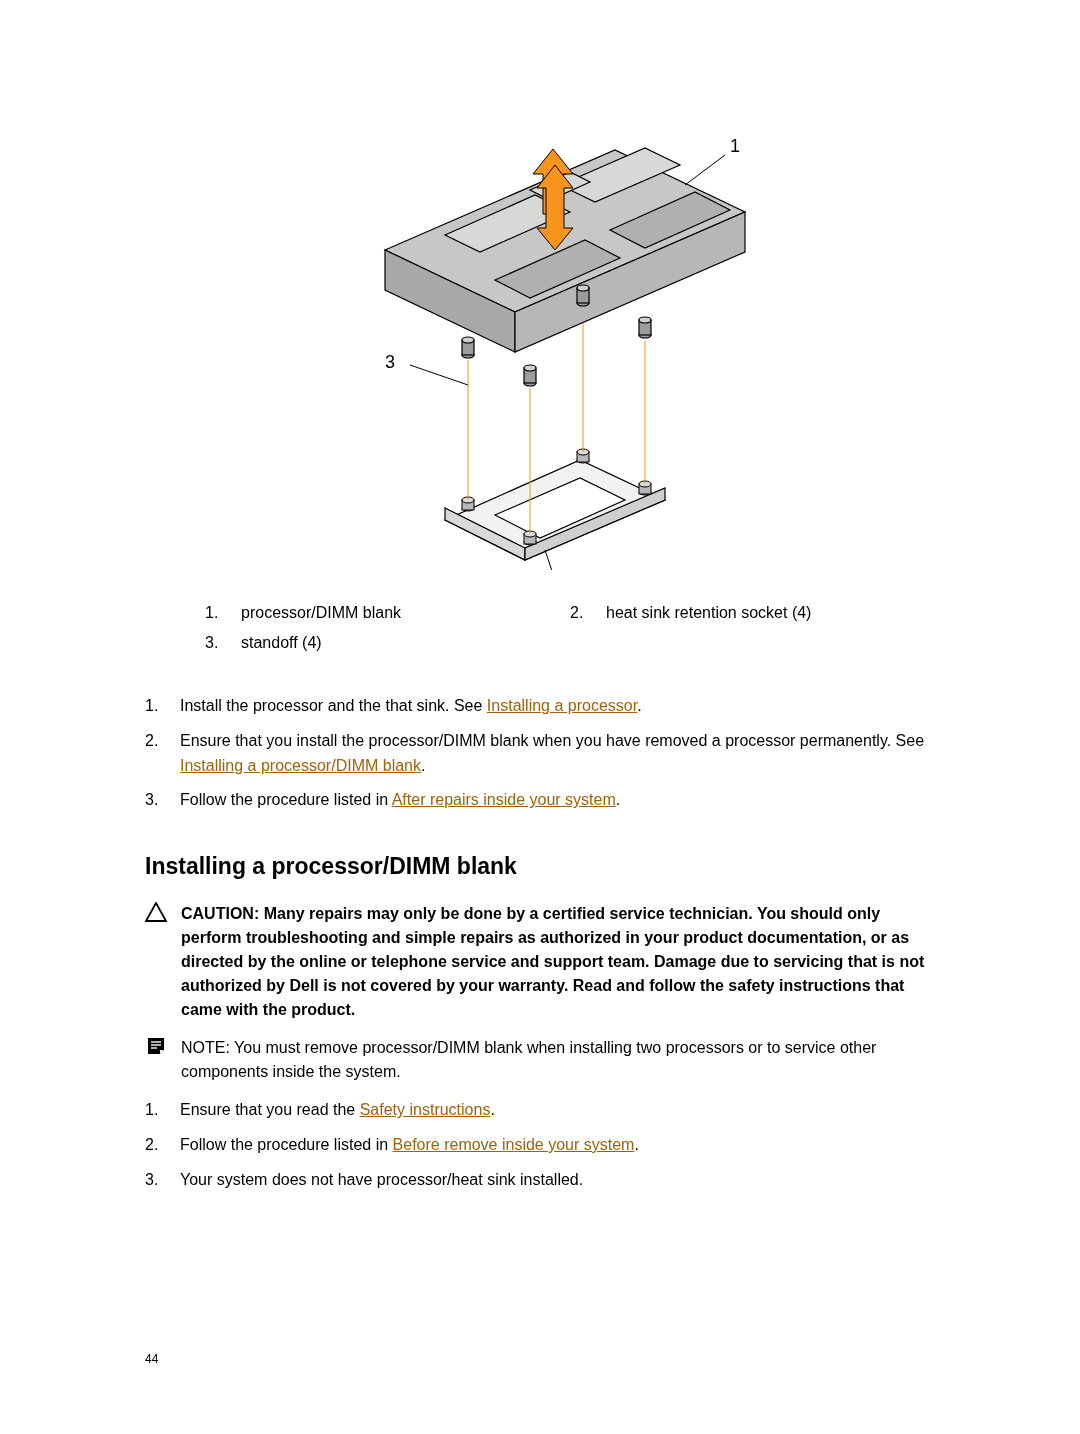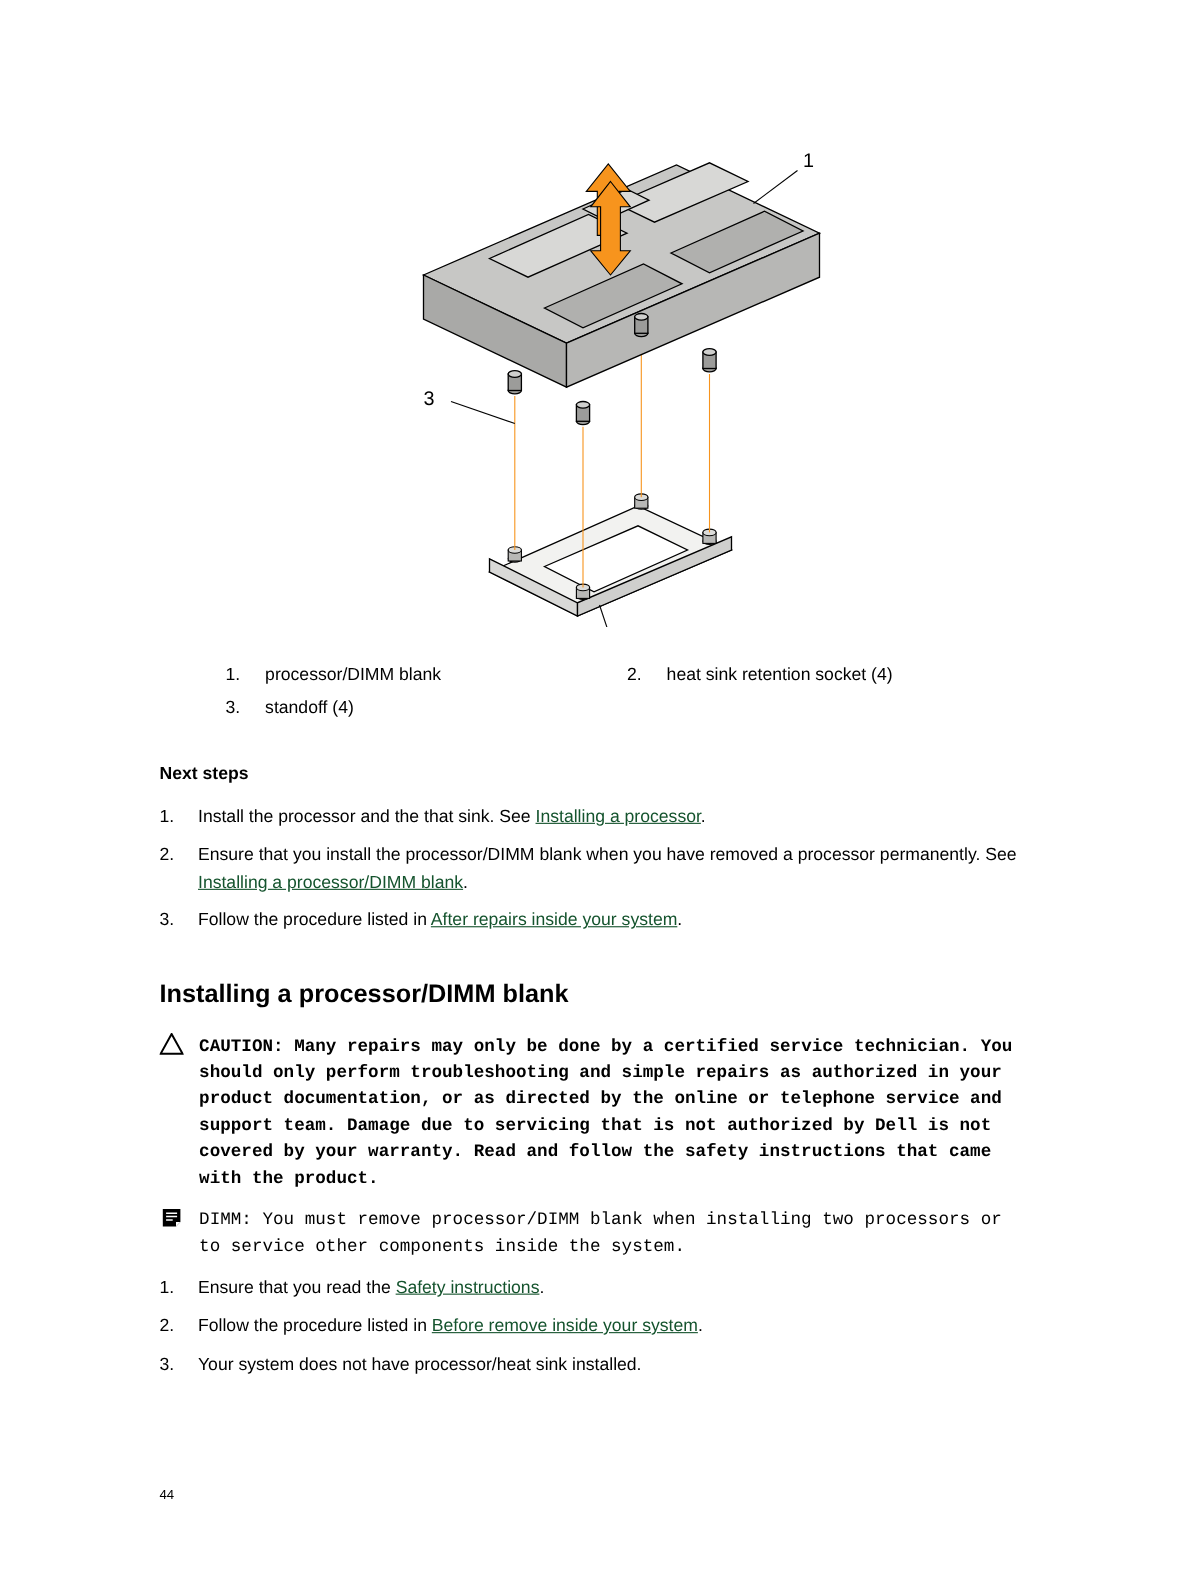--- a/index.html
+++ b/index.html
@@ -8,25 +8,25 @@
   .figure-area { width: 100%; display: flex; justify-content: center; margin-top: 70px; margin-bottom: 30px; }
   .figure-svg-wrap { width: 430px; }
   .figure-caption { font-weight: 600; font-size: 15px; margin-left: 35px; margin-bottom: 20px; }
   .callout-grid { display: grid; grid-template-columns: 1fr 1fr; row-gap: 12px; margin-left: 60px; margin-bottom: 42px; }
   .callout-item { display: flex; gap: 18px; font-size: 16px; }
   .callout-num { min-width: 18px; }
   .section-sub { font-weight: 600; font-size: 16px; margin-bottom: 18px; }
   ol.steps { list-style: none; counter-reset: step; margin-left: 0; margin-bottom: 40px; }
   ol.steps > li { counter-increment: step; position: relative; padding-left: 35px; font-size: 16px; line-height: 1.55; margin-bottom: 10px; }
   ol.steps > li::before { content: counter(step) "."; position: absolute; left: 0; }
-  a.link { color: #14532d; }
+  a.link { color: #a16207; }
   h2.section-title { font-size: 23px; font-weight: 600; margin-bottom: 22px; }
   .admonition { display: flex; gap: 14px; margin-bottom: 14px; }
   .admonition .icon-col { flex: 0 0 22px; display:flex; justify-content:center; }
-  .admonition .text-col { flex: 1; font-size: 16px; line-height: 1.5; font-family: Liberation Mono, monospace; }
+  .admonition .text-col { flex: 1; font-size: 16px; line-height: 1.5; }
   .admonition.caution .text-col { font-weight: 600; }
   .note-lead { }
   .page-number { position: absolute; left: 145px; bottom: 68px; font-size: 12px; }
   .callout-label-anno { font-family: Arial, sans-serif; font-size: 18px; fill: #000; }
 </style>
 </head>
 <body>
 
 <div class="page">
 
@@ -122,21 +122,20 @@
     <div class="callout-item">
       <span class="callout-num">2.</span>
       <span>heat sink retention socket (4)</span>
     </div>
     <div class="callout-item">
       <span class="callout-num">3.</span>
       <span>standoff (4)</span>
     </div>
   </div>
 
-  <div class="section-sub">Next steps</div>
 
   <ol class="steps">
     <li>
       <span>Install the processor and the that sink. See </span><a href="#" class="link">Installing a processor</a><span>.</span>
     </li>
     <li>
       <span>Ensure that you install the processor/DIMM blank when you have removed a processor permanently. See </span><a href="#" class="link">Installing a processor/DIMM blank</a><span>.</span>
     </li>
     <li>
       <span>Follow the procedure listed in </span><a href="#" class="link">After repairs inside your system</a><span>.</span>
@@ -161,21 +160,21 @@
     <div class="icon-col">
       <svg width="20" height="20" viewBox="0 0 20 20">
         <polygon points="2,2 18,2 18,14 14,18 2,18" fill="#000"></polygon>
         <polygon points="14,14 18,14 14,18" fill="#fff"></polygon>
         <line x1="5" y1="6" x2="15" y2="6" stroke="#fff" stroke-width="1.4"></line>
         <line x1="5" y1="9" x2="15" y2="9" stroke="#fff" stroke-width="1.4"></line>
         <line x1="5" y1="12" x2="11" y2="12" stroke="#fff" stroke-width="1.4"></line>
       </svg>
     </div>
     <div class="text-col">
-      <span class="note-lead">DIMM: </span><span>You must remove processor/DIMM blank when installing two processors or to service other components inside the system.</span>
+      <span class="note-lead">NOTE: </span><span>You must remove processor/DIMM blank when installing two processors or to service other components inside the system.</span>
     </div>
   </div>
 
   <ol class="steps" style="margin-top:10px;">
     <li>
       <span>Ensure that you read the </span><a href="#" class="link">Safety instructions</a><span>.</span>
     </li>
     <li>
       <span>Follow the procedure listed in </span><a href="#" class="link">Before remove inside your system</a><span>.</span>
     </li>

